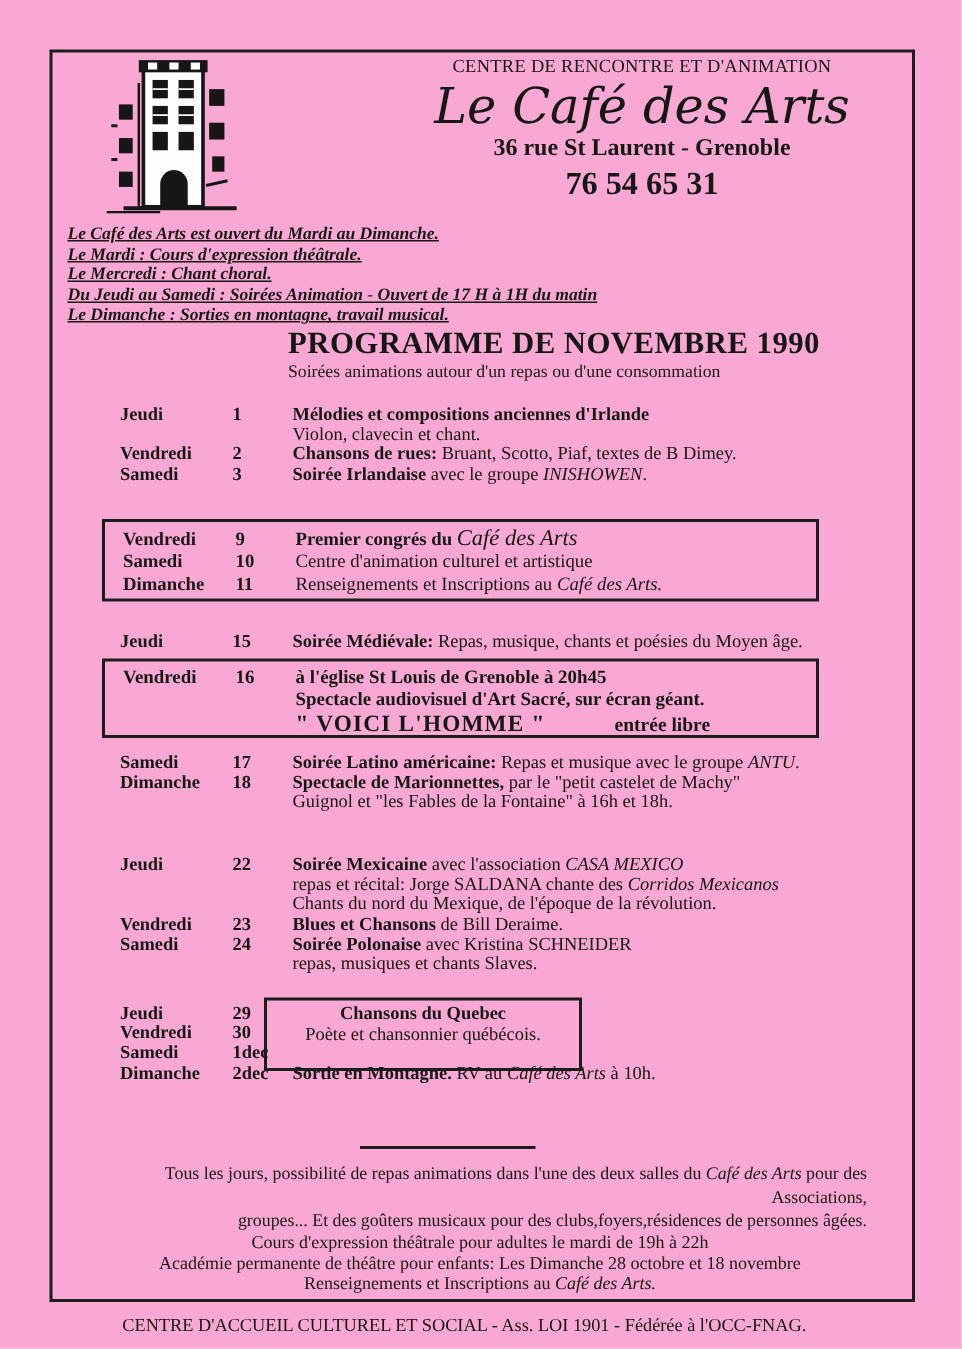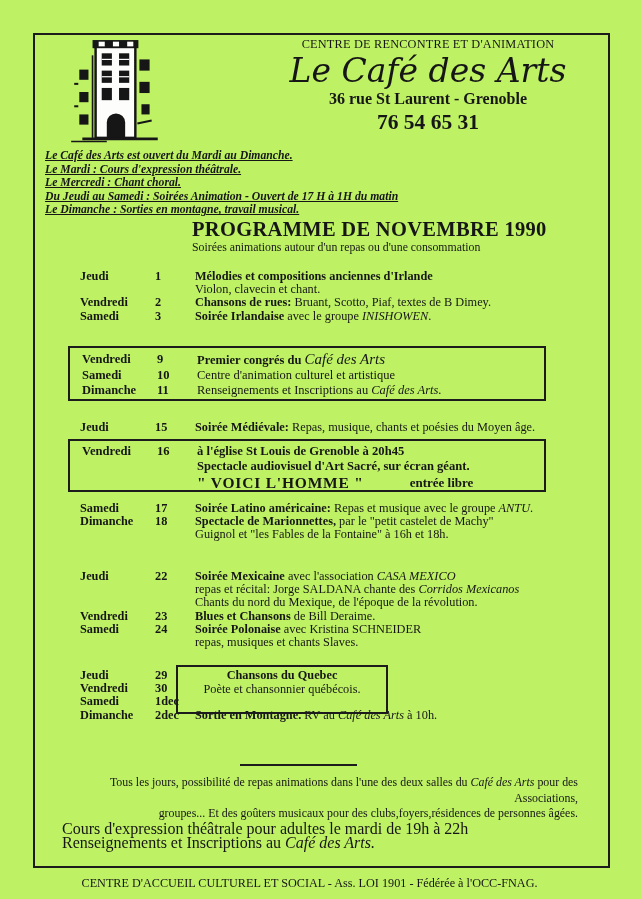--- a/index.html
+++ b/index.html
@@ -1,17 +1,17 @@
 <!DOCTYPE html>
 <html><head>
 <meta charset="utf-8">
 <style>
   html,body{margin:0;padding:0;background:#e8e8e8;}
   .page{
-    position:relative;width:641px;height:899px;background:#bef264;
+    position:relative;width:641px;height:899px;background:#f9a8d4;
     font-family:"Liberation Serif","DejaVu Serif",serif;color:#161616;
     margin:0 auto;overflow:hidden;
   }
   .abs{position:absolute;}
   .frame{left:33px;top:33px;width:573px;height:831px;border:2px solid #1c1c1c;}
 
   
   .hdr-text{left:252px;top:37px;width:352px;text-align:center;}
   .org-line{font-size:12.3px;letter-spacing:.2px;}
   .cafe-name{font-family:"DejaVu Serif","Liberation Serif",serif;font-style:italic;font-size:33px;line-height:36px;margin-top:1px;}
@@ -46,21 +46,21 @@
   .entree{margin-left:46px;font-weight:700;font-size:13px;align-self:flex-end;}
   .blockE{left:80px;top:502px;width:510px;}
   .blockF{left:80px;top:570px;width:510px;}
   .blockG{left:80px;top:669px;width:510px;}
   .quebec-box{left:176px;top:665px;width:212px;height:49px;border:2px solid #1c1c1c;
      text-align:center;font-size:12.3px;line-height:13.8px;padding-top:2px;box-sizing:border-box;}
 
   
   .divider{left:240px;top:764px;width:117px;height:2px;background:#1c1c1c;}
   .note{left:62px;top:775px;width:516px;text-align:right;font-size:11.9px;line-height:15.5px;}
-  .foot-lines{left:62px;top:822px;width:516px;text-align:left;font-size:16px;line-height:13.5px;}
+  .foot-lines{left:62px;top:822px;width:516px;text-align:center;font-size:12px;line-height:13.5px;}
   .bottom-line{left:0;top:876px;width:619px;text-align:center;font-size:12.2px;}
 </style>
 </head>
 <body>
 
 <div class="page">
 
   <div class="abs frame"></div>
 
   <svg class="abs" style="left:66px;top:37px;" width="102" height="108" viewBox="0 0 100 106">
@@ -259,18 +259,19 @@
 
   <div class="abs divider"></div>
 
   <div class="abs note">
     <div><span>Tous les jours, possibilité de repas animations dans l'une des deux salles du </span><span class="it">Café des Arts</span><span> pour des Associations,</span></div>
     <div>groupes... Et des goûters musicaux pour des clubs,foyers,résidences de personnes âgées.</div>
   </div>
 
   <div class="abs foot-lines">
     <div>Cours d'expression théâtrale pour adultes le mardi de 19h à 22h</div>
+    <div>Académie permanente de théâtre pour enfants: Les Dimanche 28 octobre et 18 novembre</div>
     <div><span>Renseignements et Inscriptions au </span><span class="it">Café des Arts.</span></div>
   </div>
 
   <div class="abs bottom-line">CENTRE D'ACCUEIL CULTUREL ET SOCIAL - Ass. LOI 1901 - Fédérée à l'OCC-FNAG.</div>
 
 </div>
 
 </body></html>

